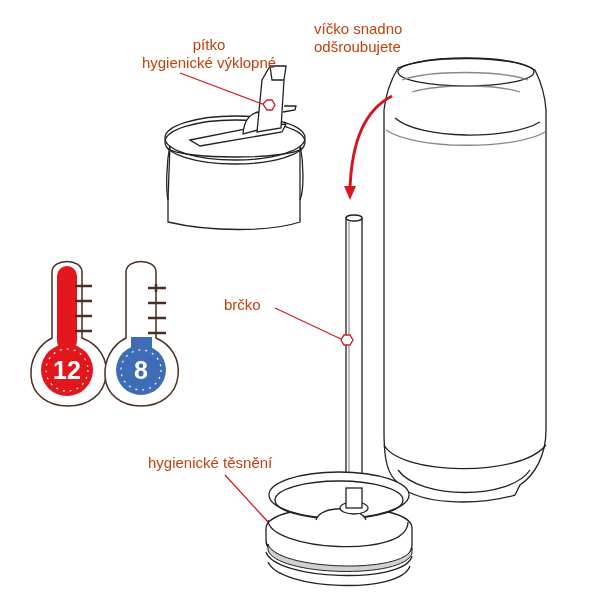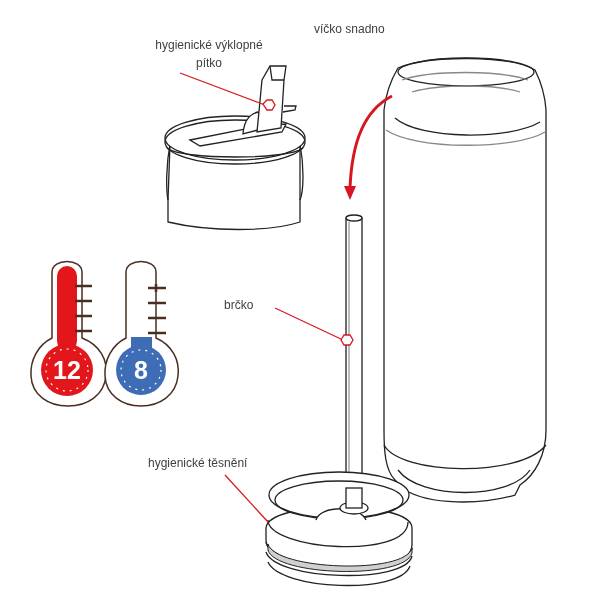--- a/index.html
+++ b/index.html
@@ -1,18 +1,18 @@
 <!DOCTYPE html>
 <html><head>
 <meta charset="utf-8">
 <style>
   html, body { margin:0; padding:0; background:#ffffff; }
   body { width:600px; height:600px; position:relative; overflow:hidden;
          font-family:"Liberation Sans", "DejaVu Sans", sans-serif; }
-  .label { position:absolute; color:#404040; font-size:12px; line-height:18px;
+  .label { position:absolute; color:#c2410c; font-size:15px; line-height:18px;
            white-space:nowrap; }
   .center { text-align:center; }
   svg.art { position:absolute; left:0; top:0; }
   .thermo-num { position:absolute; color:#ffffff; font-weight:bold; font-size:25px;
                 text-align:center; width:30px; line-height:22px; }
 </style>
 </head>
 <body>
 
 <svg class="art" width="600" height="600" viewBox="0 0 600 600">
@@ -101,20 +101,21 @@
       <line x1="148" y1="333" x2="166" y2="333"></line>
       <line x1="156" y1="284" x2="156" y2="292"></line>
     </g>
   </g>
 </svg>
 
 <div class="thermo-num" style="left:52px; top:359px;">12</div>
 <div class="thermo-num" style="left:126px; top:359px;">8</div>
 
 <div class="label center" style="left:118px; top:36px; width:182px;">
+  <div>pítko</div>
   <div>hygienické výklopné</div>
-  <div>pítko</div>
 </div>
 <div class="label" style="left:314px; top:20px;">
   <div>víčko snadno</div>
+  <div>odšroubujete</div>
 </div>
 <div class="label" style="left:224px; top:296px;text-align:center;">brčko</div>
 <div class="label" style="left:148px; top:454px;">hygienické těsnění</div>
 
 </body></html>

